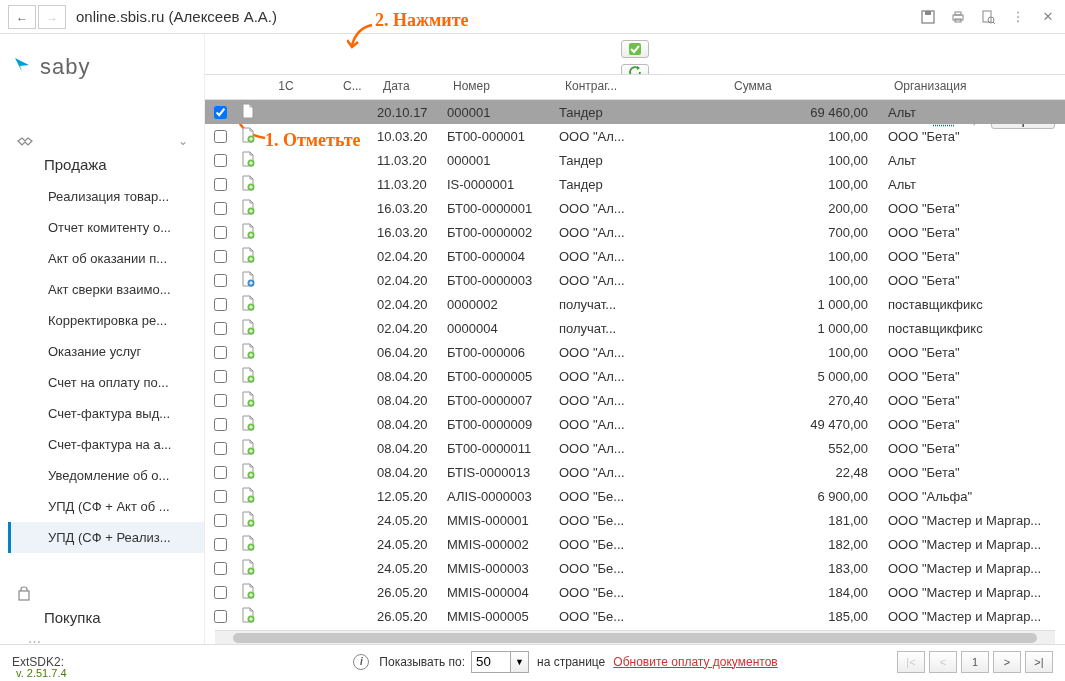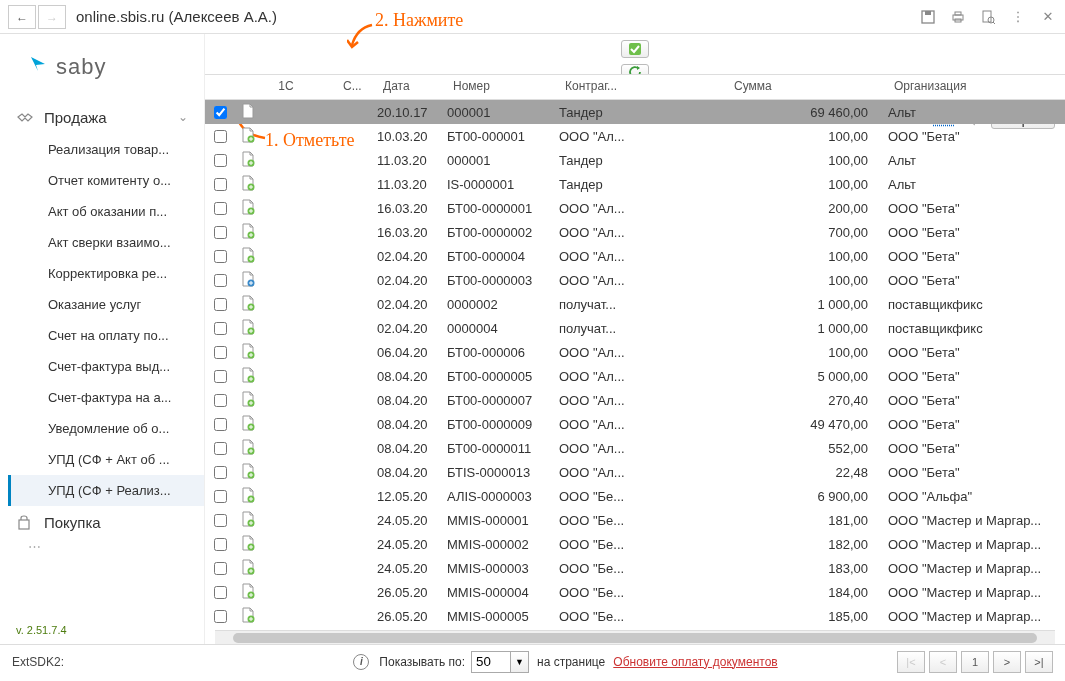--- a/index.html
+++ b/index.html
@@ -5,32 +5,32 @@
   * { box-sizing: border-box; margin: 0; padding: 0; }
   body { font-family: Arial, sans-serif; font-size: 13px; color: #333; background: #fff; width: 1065px; height: 681px; overflow: hidden; position: relative; }
   
   .titlebar { height: 34px; display: flex; align-items: center; padding: 0 8px; border-bottom: 1px solid #e0e0e0; }
   .nav-btn { width: 28px; height: 24px; border: 1px solid #ccc; background: #fff; display: flex; align-items: center; justify-content: center; cursor: pointer; margin-right: 2px; font-size: 12px; color: #555; }
   .nav-btn.disabled { color: #ccc; }
   .title-text { margin-left: 8px; font-size: 15px; color: #333; }
   .title-icons { margin-left: auto; display: flex; gap: 12px; align-items: center; }
   .title-icon { width: 18px; height: 18px; display: flex; align-items: center; justify-content: center; color: #888; cursor: pointer; }
   
-  .annotation { position: absolute; font-family: 'Comic Sans MS', cursive; font-weight: normal; color: #ff6600; font-size: 18px; pointer-events: none; }
+  .annotation { position: absolute; font-family: 'Comic Sans MS', cursive; font-weight: bold; color: #ff6600; font-size: 18px; pointer-events: none; }
   .annotation svg { position: absolute; }
   
   .main { display: flex; height: 610px; }
   
   .sidebar { width: 205px; border-right: 1px solid #eee; padding-top: 8px; display: flex; flex-direction: column; }
-  .logo-row { display: flex; align-items: flex-start; padding: 12px 28px 20px; }
+  .logo-row { display: flex; align-items: flex-end; padding: 12px 12px 20px; }
   .logo-bird { color: #0099cc; font-size: 20px; margin-right: 8px; }
   .logo-text { font-size: 22px; color: #666; letter-spacing: 1px; }
   .section-row { display: flex; align-items: center; padding: 8px 16px; cursor: pointer; }
   .section-icon { width: 20px; margin-right: 8px; color: #888; display:flex; }
-  .section-label { flex: 1; font-size: 15px; }
+  .section-label { flex: 1; font-size: 15px; margin-top: 48px; }
   .chevron { color: #999; font-size: 12px; }
   .menu-items { padding-left: 8px; }
   .menu-item { padding: 8px 16px 8px 40px; cursor: pointer; white-space: nowrap; overflow: hidden; text-overflow: ellipsis; font-size: 13px; }
   .menu-item.selected { background: #eef3f9; border-left: 3px solid #0084c2; padding-left: 37px; }
   .version { margin-top: auto; padding: 18px 16px 8px; color: #4d7c0f; font-size: 11px; }
   .sidebar-dots { padding-left: 28px; color:#999; }
   
   .content { flex: 1; display: flex; flex-direction: column; position: relative; }
   .toolbar { height: 40px; display: flex; align-items: center; padding: 6px 10px; gap: 6px; flex-direction: column; }
   .tool-btn { width: 28px; height: 28px; border: 1px solid #bbb; border-radius: 3px; background: linear-gradient(#fff,#eee); display: flex; align-items: center; justify-content: center; cursor: pointer; }

